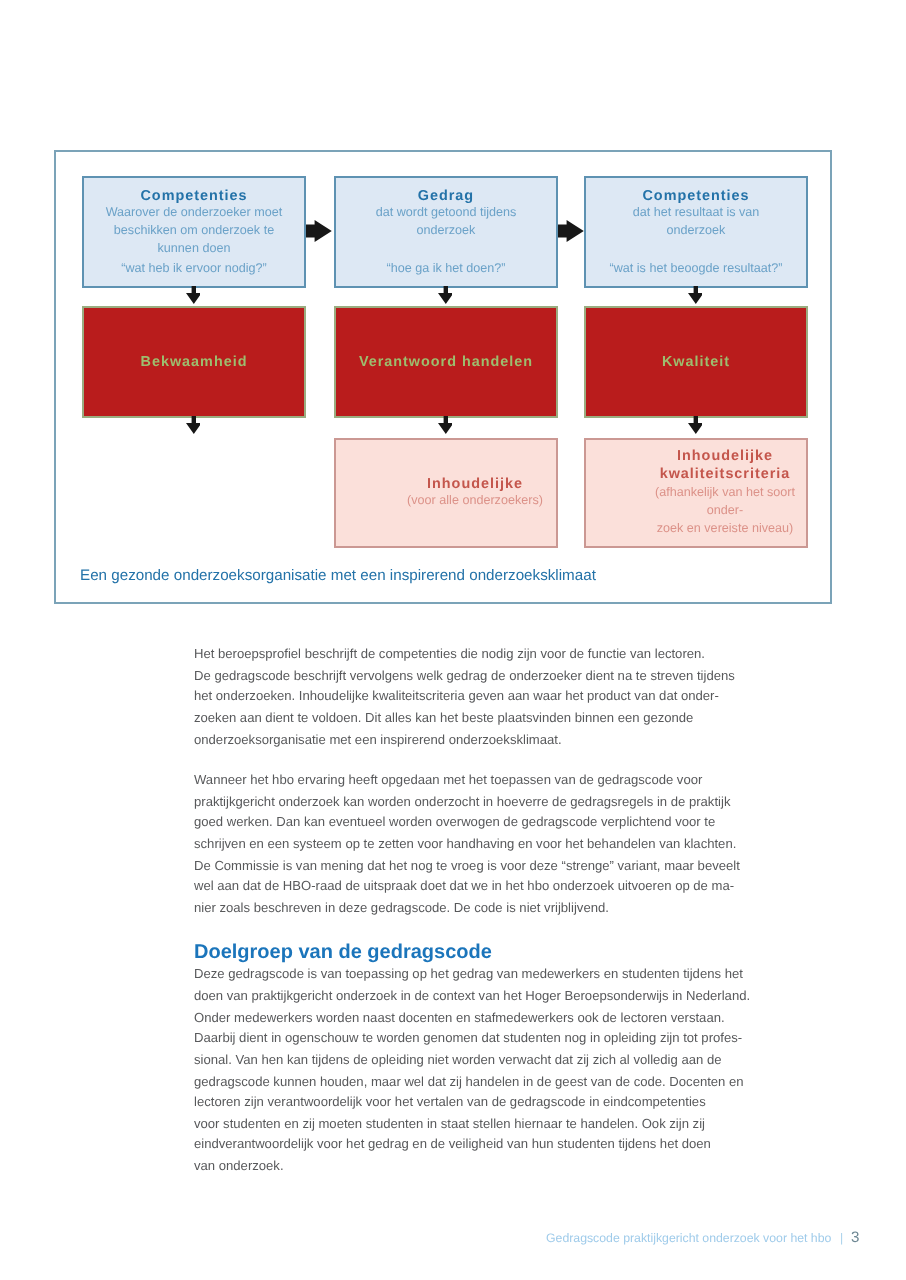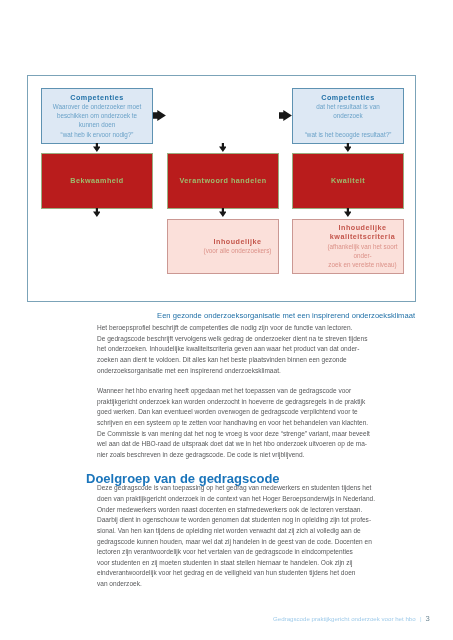--- a/index.html
+++ b/index.html
@@ -11,21 +11,21 @@
   .box{position:absolute;box-sizing:border-box;text-align:center;}
   .box span{display:block;}
   .box .t{font-weight:bold;font-size:7.2px;letter-spacing:0.5px;}
   
   .blue{background:#dde8f4;border:1px solid #5e92b2;color:#6ba2c8;}
   .blue .t{color:#2372a8;}
   .green{background:#b91c1c;border:1px solid #9aad80;color:#9dbd6e;}
   .green .t{color:#9dbd6e;}
   .pink{background:#fbe0da;border:1px solid #cb9893;color:#dc9289;padding-left:29px;}
   .pink .t{color:#c4564c;}
-  .banner{position:absolute;left:0;top:207.2px;width:387px;text-align:right;color:#2372a8;font-size:7.6px;line-height:9px;margin-top:28px;}
+  .banner{position:absolute;left:12px;top:207.2px;width:387px;text-align:left;color:#2372a8;font-size:7.6px;line-height:9px;}
 
   .c1{left:13px;}
   .c2{left:139px;}
   .c3{left:264px;}
   .c1,.c2,.c3{width:112px;}
   .box{display:flex;flex-direction:column;justify-content:center;align-items:center;
        font-size:6.3px;line-height:9.25px;}
   .r1{top:12px;height:55.5px;}
   .r2{top:77px;height:55.5px;}
   .r3{top:142.5px;height:55.5px;}
@@ -42,38 +42,45 @@
   .b1,.b2,.b3{top:132.4px;}
   .h1{left:125.1px;top:34.1px;}
   .h2{left:251.1px;top:34.1px;}
 
   
   .txt{position:absolute;margin:0;left:97px;color:#58595b;font-size:6.55px;line-height:10.62px;text-align:left;white-space:nowrap;}
   .txt span{display:block;}
   #p1{top:323px;}
   #p2{top:386.2px;}
   #p3{top:483.4px;}
-  h2.head{position:absolute;margin:0;left:86px;top:470.5px;color:#1b75bb;font-size:13px;font-weight:bold;}
+  h2.head{position:absolute;margin:0;left:97px;top:470.5px;color:#1b75bb;font-size:10px;font-weight:bold;}
   .footer{position:absolute;left:273px;top:614.2px;color:#9fcbea;font-size:6.15px;white-space:nowrap;}
   .footer .sep{display:inline-block;padding:0 2.2px 0 2.6px;color:#a9d2ec;}
   .footer .pg{font-size:7.6px;color:#6d8793;}
 </style>
 </head>
 <body>
 
 <div class="page">
 
   <div class="diagram">
 
     <div class="box blue c1 r1">
       <span class="t">Competenties</span>
       <span class="l">Waarover de onderzoeker moet</span>
       <span class="l">beschikken om onderzoek te</span>
       <span class="l">kunnen doen</span>
       <span class="q">“wat heb ik ervoor nodig?”</span>
+    </div>
+    <div class="box blue c2 r1">
+      <span class="t">Gedrag</span>
+      <span class="l">dat wordt getoond tijdens</span>
+      <span class="l">onderzoek</span>
+      <span class="gap"></span>
+      <span class="q">“hoe ga ik het doen?”</span>
     </div>
     <div class="box blue c3 r1">
       <span class="t">Competenties</span>
       <span class="l">dat het resultaat is van</span>
       <span class="l">onderzoek</span>
       <span class="gap"></span>
       <span class="q">“wat is het beoogde resultaat?”</span>
     </div>
 
     <div class="box green c1 r2">

